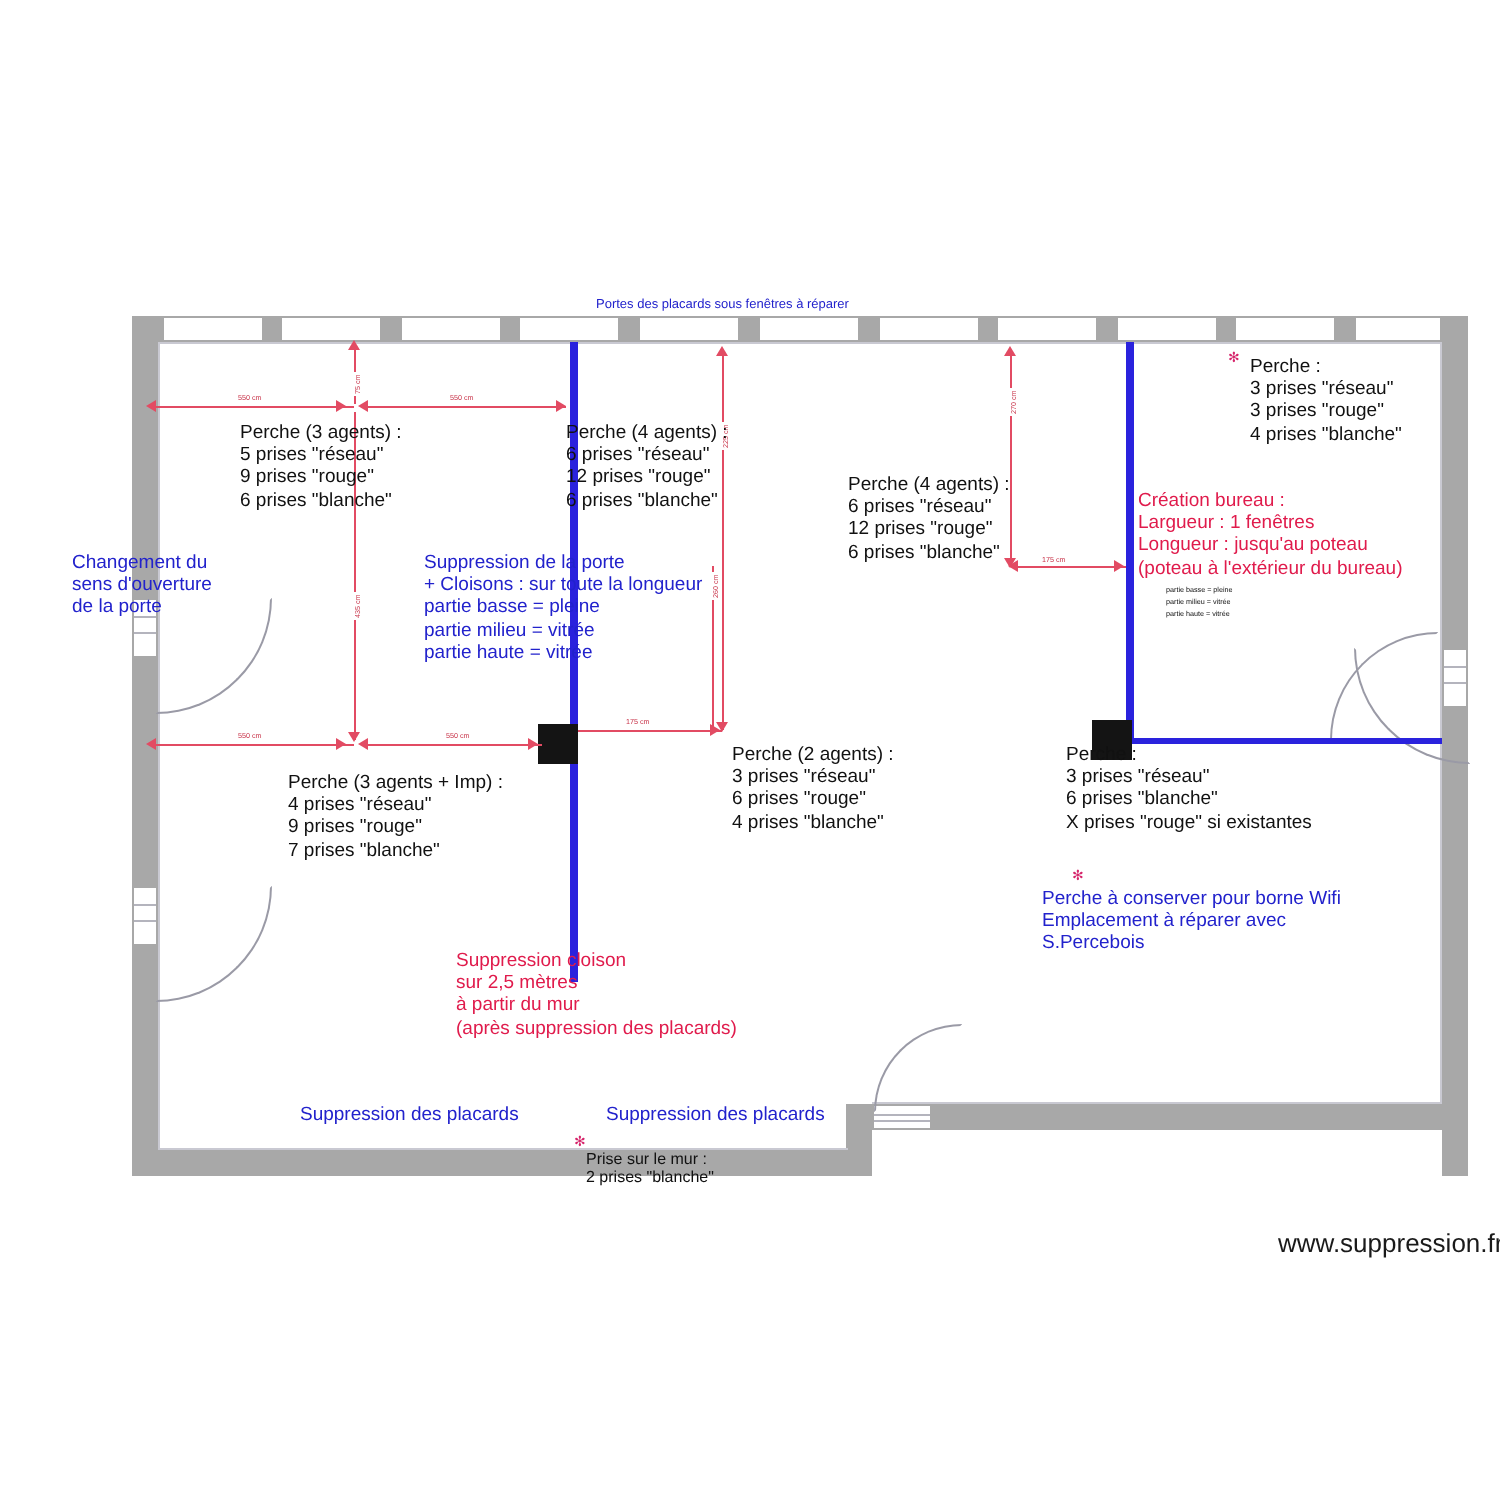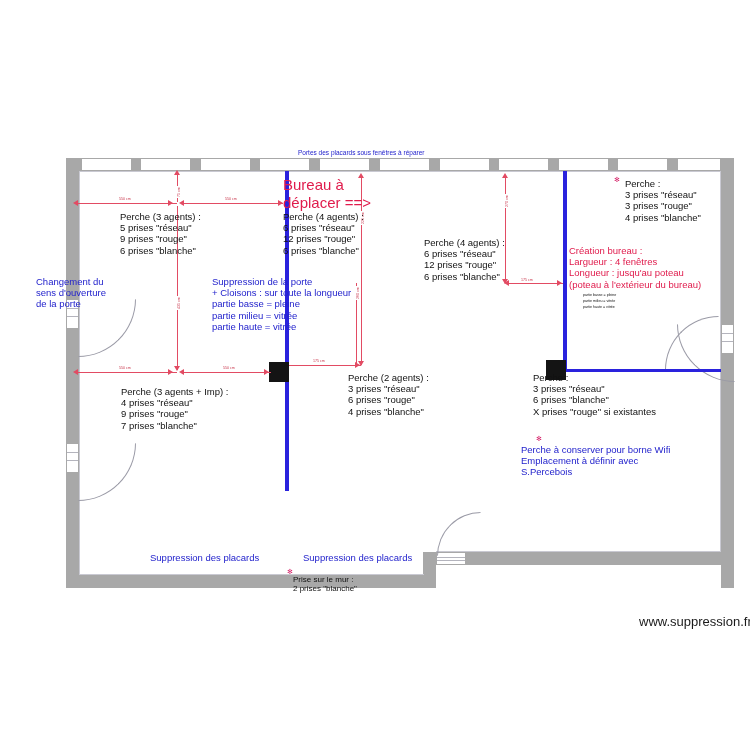--- a/index.html
+++ b/index.html
@@ -182,22 +182,20 @@
   <div class="arrow ar-r" style="left:557px;top:280px;"></div>
   <div class="dimtxt" style="left:520px;top:278px;">175 cm</div>
 
   <div class="dimline dimv" style="left:356px;top:283px;height:82px;"></div>
   <div class="dimtxt vert" style="left:356px;top:300px;">260 cm</div>
 
   <div class="marker" style="left:614px;top:176px;">✻</div>
   <div class="marker" style="left:536px;top:435px;">✻</div>
   <div class="marker" style="left:287px;top:568px;">✻</div>
 
-  <div class="txt red t-big" style="left:283px;top:176px;">Bureau à
-déplacer ==&gt;</div>
 
   <div class="txt black t-mid" style="left:120px;top:211px;">Perche (3 agents) :
 5 prises "réseau"
 9 prises "rouge"
 6 prises "blanche"</div>
 
   <div class="txt black t-mid" style="left:283px;top:211px;">Perche (4 agents) :
 6 prises "réseau"
 12 prises "rouge"
 6 prises "blanche"</div>
@@ -216,47 +214,51 @@
 + Cloisons : sur toute la longueur
 partie basse = pleine
 partie milieu = vitrée
 partie haute = vitrée</div>
 
   <div class="txt blue t-mid" style="left:36px;top:276px;">Changement du
 sens d'ouverture
 de la porte</div>
 
   <div class="txt red t-mid" style="left:569px;top:245px;">Création bureau :
-Largueur : 4 fenêtres
+Largueur : 1 fenêtres
 Longueur : jusqu'au poteau
 (poteau à l'extérieur du bureau)</div>
 
   <div class="txt black t-tiny" style="left:583px;top:292px;line-height:1.7;">partie basse = pleine
 partie milieu = vitrée
 partie haute = vitrée</div>
 
-  <div class="txt black t-mid" style="left:121px;top:386px;">Perche (3 agents + Imp) :
+  <div class="txt black t-mid" style="left:144px;top:386px;">Perche (3 agents + Imp) :
 4 prises "réseau"
 9 prises "rouge"
 7 prises "blanche"</div>
 
-  <div class="txt black t-mid" style="left:348px;top:372px;">Perche (2 agents) :
+  <div class="txt black t-mid" style="left:366px;top:372px;">Perche (2 agents) :
 3 prises "réseau"
 6 prises "rouge"
 4 prises "blanche"</div>
 
   <div class="txt black t-mid" style="left:533px;top:372px;">Perche :
 3 prises "réseau"
 6 prises "blanche"
 X prises "rouge" si existantes</div>
 
   <div class="txt blue t-mid" style="left:521px;top:444px;">Perche à conserver pour borne Wifi
-Emplacement à définir avec
+Emplacement à réparer avec
 S.Percebois</div>
 
+  <div class="txt red t-mid" style="left:228px;top:475px;">Suppression cloison
+sur 2,5 mètres
+à partir du mur
+(après suppression des placards)</div>
 
   <div class="txt blue t-mid" style="left:150px;top:552px;">Suppression des placards</div>
 
   <div class="txt blue t-mid" style="left:303px;top:552px;">Suppression des placards</div>
 
   <div class="txt black t-sm" style="left:293px;top:575px;">Prise sur le mur :
 2 prises "blanche"</div>
 
   <div class="wm" style="left:639px;top:614px;">www.suppression.fr</div>
 

